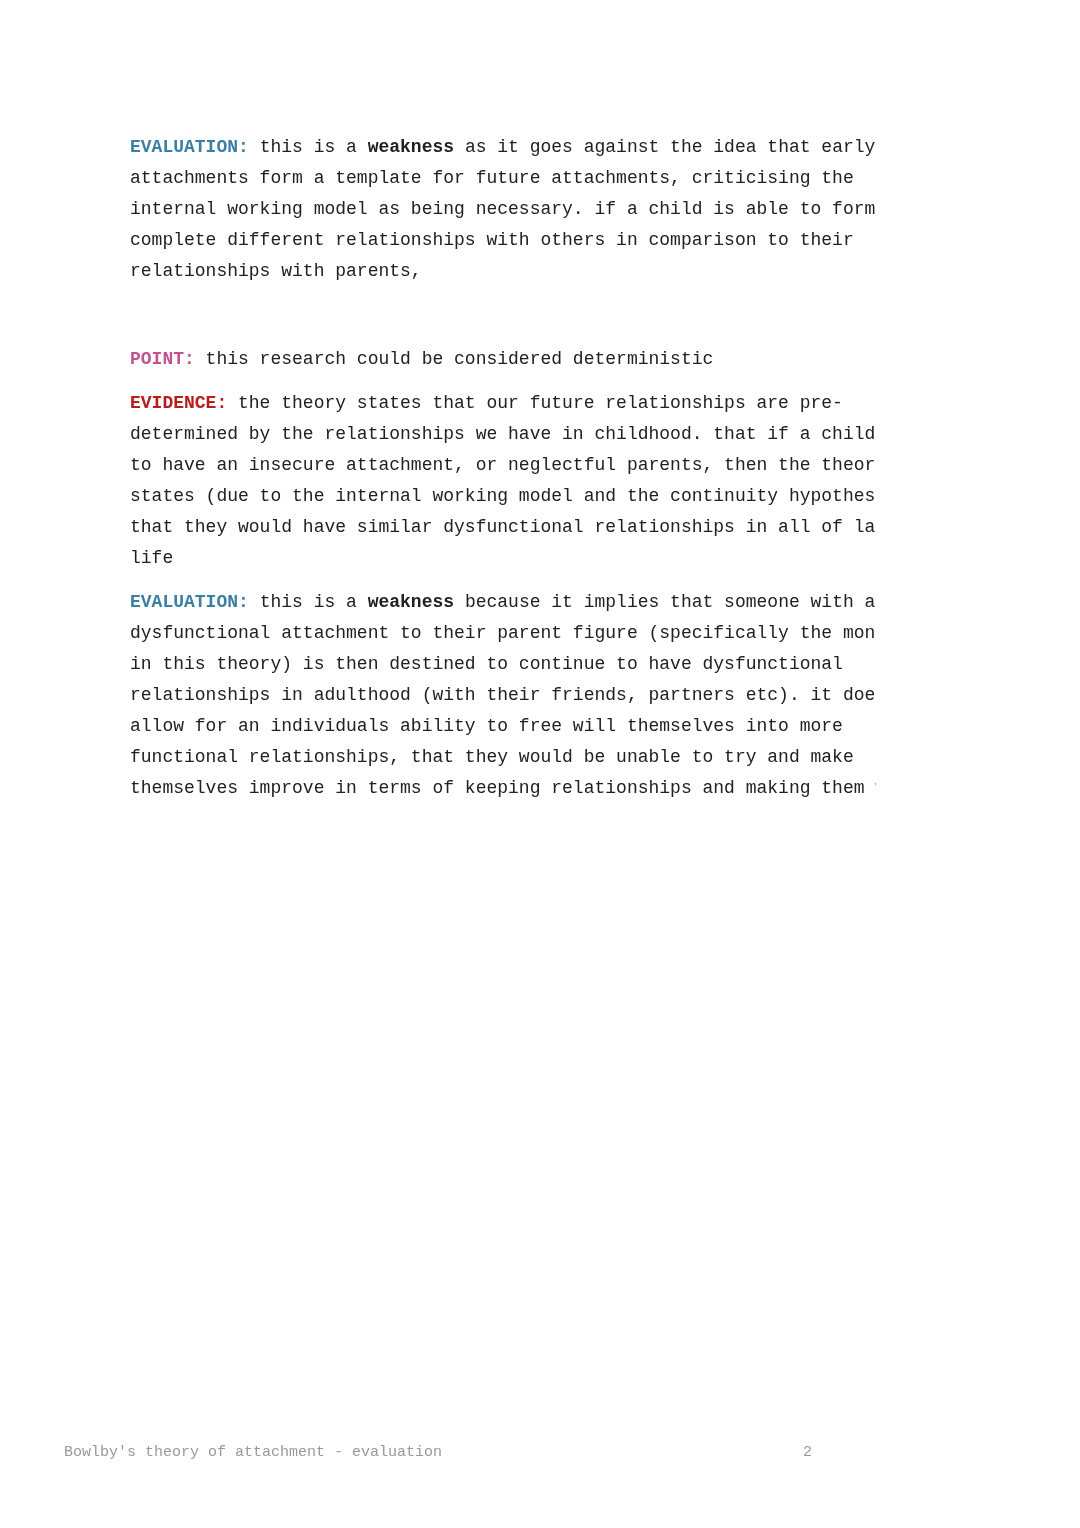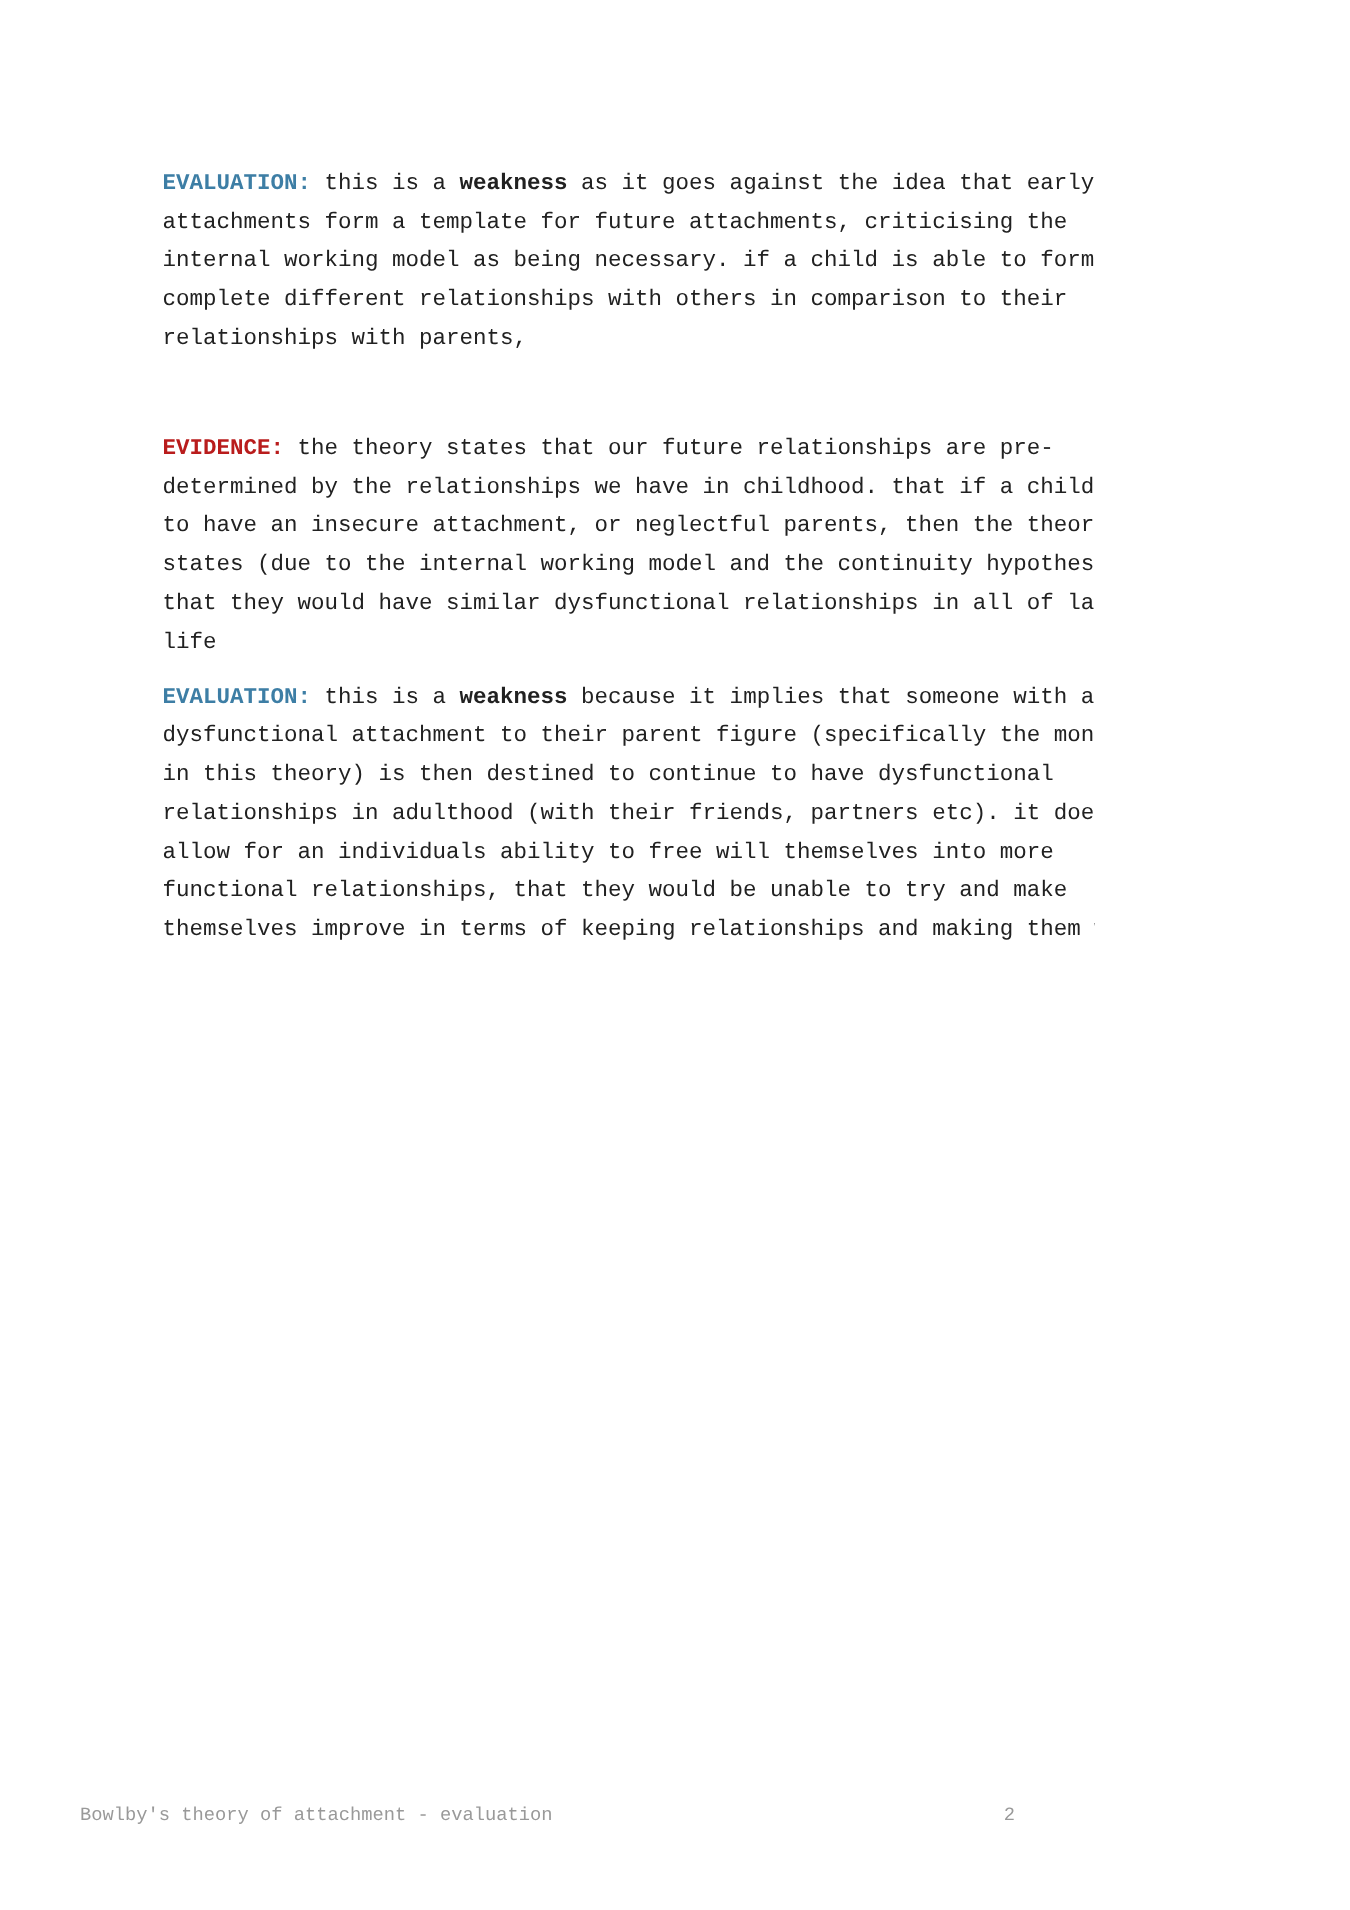--- a/index.html
+++ b/index.html
@@ -62,20 +62,23 @@
 <div class="page">
 
   <div class="content">
 
     <p class="para">
       <span class="label label-evaluation">EVALUATION:</span><span> this is a </span><span class="bold-word">weakness</span><span> as it goes against the idea that early attachments form a template for future attachments, criticising the internal working model as being necessary. if a child is able to form complete different relationships with others in comparison to their relationships with parents,</span>
     </p>
 
     <div class="spacer-line"></div>
 
+    <p class="para">
+      <span class="label label-point">POINT:</span><span> this research could be considered deterministic</span>
+    </p>
 
     <p class="para">
       <span class="label label-evidence">EVIDENCE:</span><span> the theory states that our future relationships are pre-determined by the relationships we have in childhood. that if a child was to have an insecure attachment, or neglectful parents, then the theory states (due to the internal working model and the continuity hypothesis) that they would have similar dysfunctional relationships in all of later life</span>
     </p>
 
     <p class="para">
       <span class="label label-evaluation">EVALUATION:</span><span> this is a </span><span class="bold-word">weakness</span><span> because it implies that someone with a dysfunctional attachment to their parent figure (specifically the monotropy in this theory) is then destined to continue to have dysfunctional relationships in adulthood (with their friends, partners etc). it does not allow for an individuals ability to free will themselves into more functional relationships, that they would be unable to try and make themselves improve in terms of keeping relationships and making them work</span>
     </p>
 
   </div>

